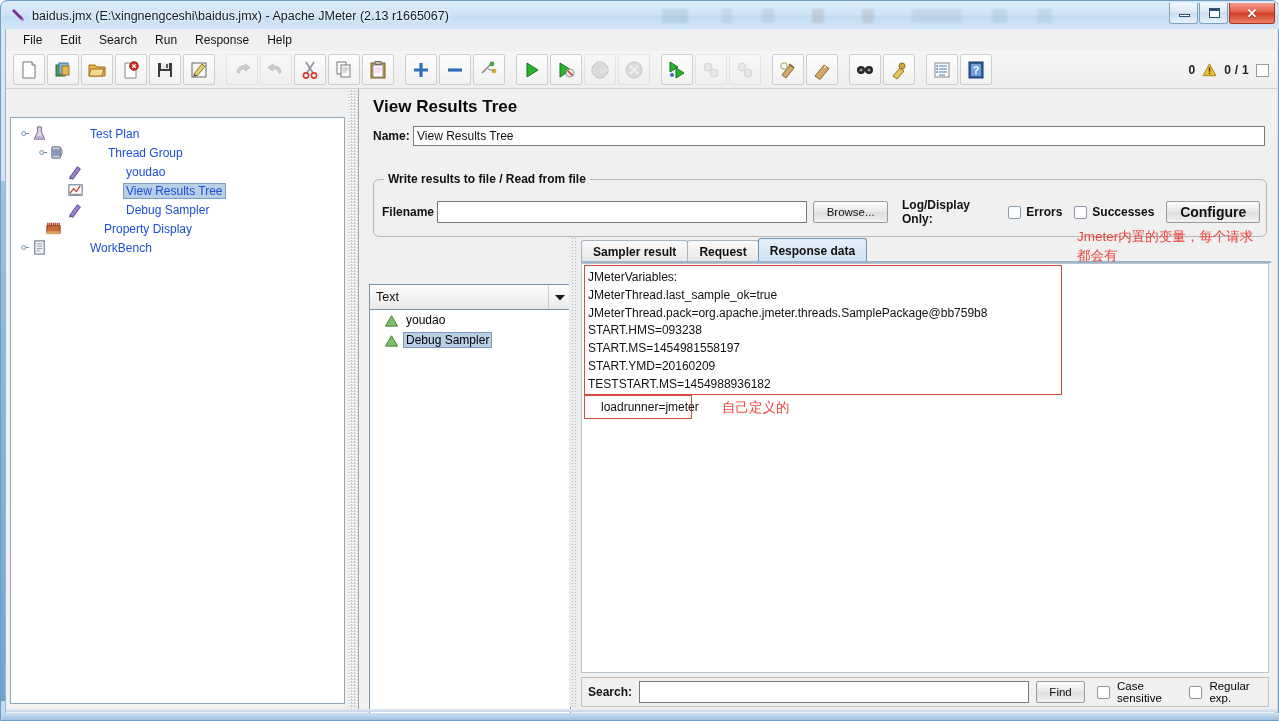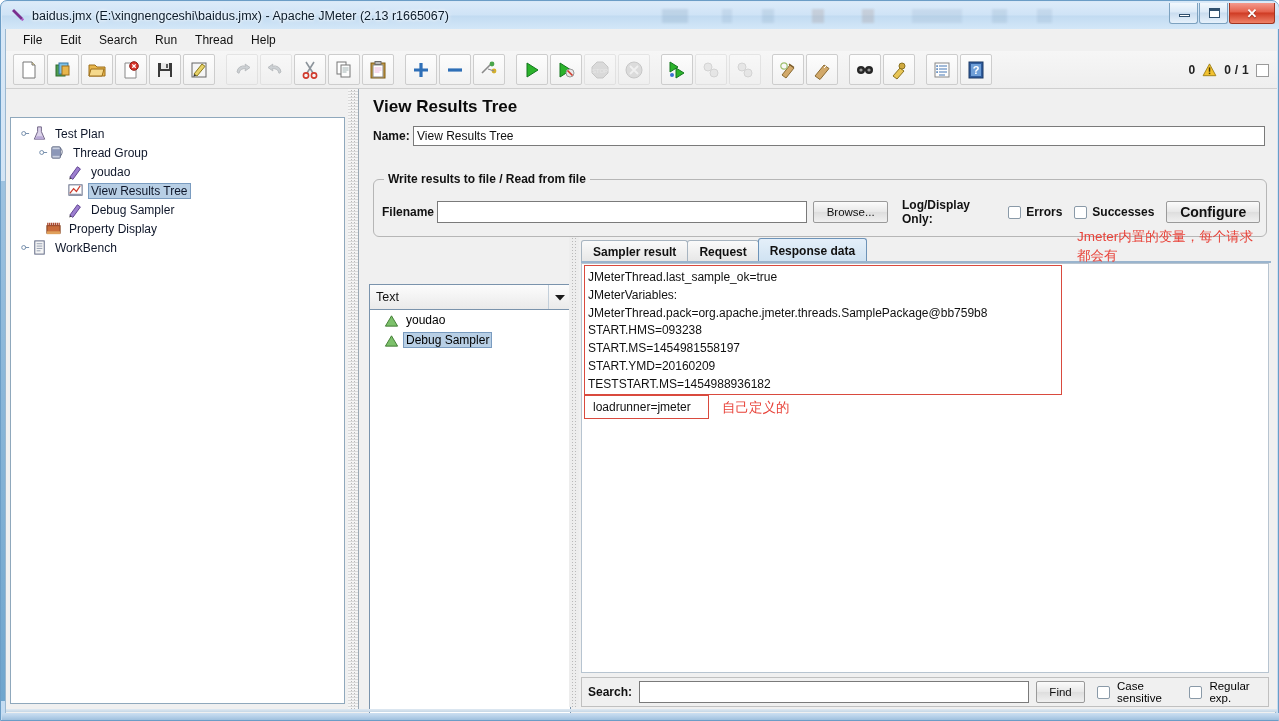--- a/index.html
+++ b/index.html
@@ -118,21 +118,21 @@
   .main {
     position:absolute; left:0; top:60px; width:1271px; height:623px;
   }
   .tree-panel-outer {
     position:absolute; left:4px; top:28px; width:335px; height:587px;
     background:#fff;
     border:1px solid #8fa8bc;
   }
   .tree-wrap { position:absolute; left:0; top:0; right:0; bottom:0; background:#fff; padding:6px 0 0 6px; }
   .tree-row { height:19px; display:flex; align-items:center; position:relative; white-space:nowrap; }
-  .tree-label { font-size:12px; color:#0f172a; padding:1px 3px; }
+  .tree-label { font-size:12px; color:#1d4ed8; padding:1px 3px;margin-left:35px; }
   .tree-label.selected { background:#b8cfe5; border:1px solid #7a9cc0; padding:0 2px; }
   .tree-handle {
     width:9px; height:9px; margin-right:1px;
     position:relative;
   }
   .ticon { width:17px; height:17px; margin-right:4px; flex:0 0 auto; }
 
   .vsplit {
     position:absolute; left:342px; top:0; width:10px; height:623px;
     background:
@@ -251,22 +251,22 @@
   .resp-box {
     position:absolute; left:2px; top:1px; width:478px; height:130px;
     border:1px solid #d94a3e;
   }
   .resp-text {
     position:absolute; left:6px; top:5px; font-size:12px; color:#111;
     line-height:17.8px; white-space:nowrap;
   }
   .resp-text div { height:17.8px; }
   .custom-box {
-    position:absolute; left:2px; top:131px; width:125px; height:24px;
-    border:1px solid #d94a3e; display:flex; align-items:center; padding-left:8px;
+    position:absolute; left:2px; top:131px; width:108px; height:24px;
+    border:1px solid #d94a3e; display:flex; align-items:center; padding-left:16px;
   }
   .custom-box span { font-size:12px; color:#111; }
   .anno {
     position:absolute; color:#e8433a; font-size:13.5px; line-height:19px;
     white-space:nowrap;
   }
   .search-bar {
     position:absolute; left:0; top:440px; width:688px; height:30px;
     background:#f0f0f0; border:1px solid #c0c0c0;
     display:flex; align-items:center; padding:0 6px; gap:7px;
@@ -316,21 +316,21 @@
     </div>
 
     <div class="client">
       <div class="client-inner">
 
         <div class="menubar">
           <div class="menu-item"><span>File</span></div>
           <div class="menu-item"><span>Edit</span></div>
           <div class="menu-item"><span>Search</span></div>
           <div class="menu-item"><span>Run</span></div>
-          <div class="menu-item"><span>Thread</span></div>
+          <div class="menu-item"><span>Response</span></div>
           <div class="menu-item"><span>Help</span></div>
         </div>
 
         <div class="toolbar">
           <div class="tb-btn">
             <svg width="20" height="20" viewBox="0 0 20 20">
               <path d="M4 2 h9 l3 3 v13 H4 Z" fill="#fff" stroke="#777"></path>
               <path d="M13 2 v3 h3" fill="#f2df9a" stroke="#777"></path>
             </svg>
           </div>
@@ -673,22 +673,22 @@
                   </div>
                 <div class="tab active">
                     <span>Response data</span>
                   </div>
               </div>
               <div class="tab-strip"></div>
 
               <div class="content-area">
                 <div class="resp-box"></div>
                 <div class="resp-text">
+                  <div>JMeterVariables:</div>
                   <div>JMeterThread.last_sample_ok=true</div>
-                  <div>JMeterVariables:</div>
                   <div>JMeterThread.pack=org.apache.jmeter.threads.SamplePackage@bb759b8</div>
                   <div>START.HMS=093238</div>
                   <div>START.MS=1454981558197</div>
                   <div>START.YMD=20160209</div>
                   <div>TESTSTART.MS=1454988936182</div>
                 </div>
                 <div class="custom-box">
                   <span>loadrunner=jmeter</span>
                 </div>
                 <div class="anno" style="left:140px; top:134px;">自己定义的</div>

